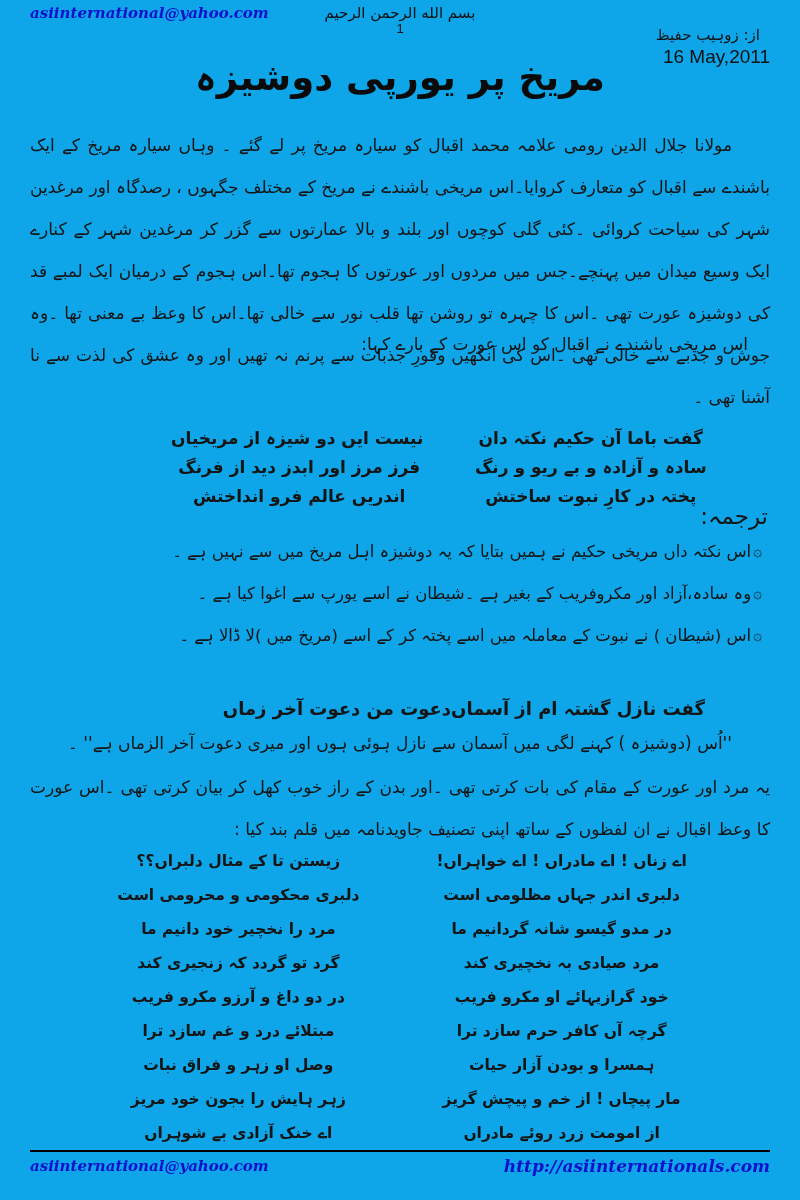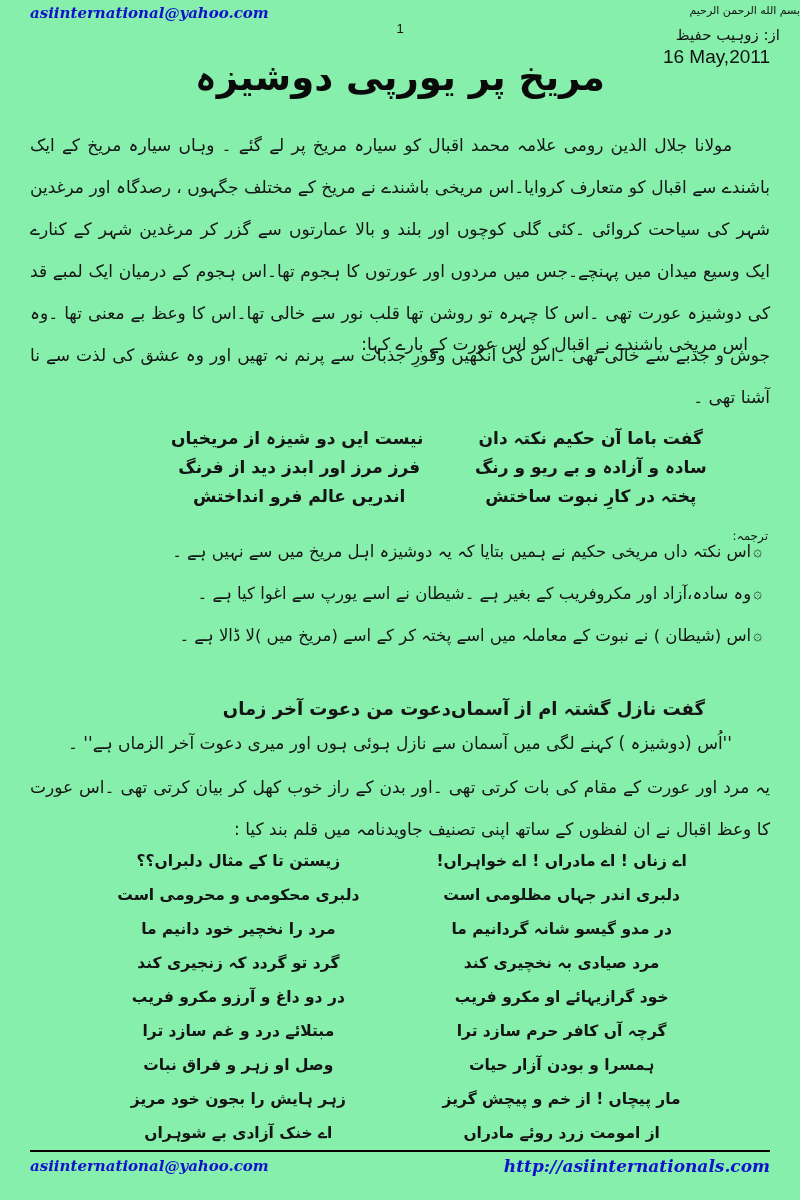--- a/index.html
+++ b/index.html
@@ -1,48 +1,48 @@
 <!DOCTYPE html>
 <html lang="ur"><head>
 <meta charset="utf-8">
 <style>
   html,body{margin:0;padding:0;background:#fff;}
   body{width:800px;height:1200px;overflow:hidden;position:relative;
        font-family:"DejaVu Sans",sans-serif;color:#151515;}
-  .page{position:absolute;inset:0;width:800px;height:1200px;background:#86efac;}
+  .page{position:absolute;inset:0;width:800px;height:1200px;background:#0ea5e9;}
 
   
   .hdr-email{position:absolute;top:4px;left:30px;
     font-family:"DejaVu Serif",serif;font-style:italic;font-weight:bold;
     font-size:15px;color:#1111cc;}
-  .bismillah{position:absolute;top:4px;left:0;right:0;
-    font-size:11px;direction:rtl;color:#111;}
+  .bismillah{position:absolute;top:4px;left:0;right:0;text-align:center;
+    font-size:15px;direction:rtl;color:#111;}
   .pagenum{position:absolute;top:21px;left:0;right:0;text-align:center;
     font-family:"Liberation Sans",sans-serif;font-size:13px;color:#111;}
-  .byline{position:absolute;top:26px;right:20px;direction:rtl;font-size:15px;}
+  .byline{position:absolute;top:26px;right:40px;direction:rtl;font-size:15px;}
   .date{position:absolute;top:46px;right:30px;
     font-family:"Liberation Sans",sans-serif;font-size:19px;color:#111;}
 
   
   .title{position:absolute;top:56px;left:0;right:0;text-align:center;
     direction:rtl;font-size:37px;font-weight:bold;color:#0a0a0a;}
 
   
   .intro{position:absolute;top:124px;left:30px;right:30px;direction:rtl;
     text-align:justify;font-size:17px;line-height:42px;text-indent:38px;}
   .intro-lead{position:absolute;top:334px;left:30px;right:30px;direction:rtl;
     text-align:right;padding-right:22px;font-size:17px;box-sizing:border-box;}
 
   
   .couplets1{position:absolute;top:404px;left:175px;right:85px;}
   .c-row{display:flex;direction:rtl;justify-content:space-between;
     align-items:center;height:29px;font-size:17px;font-weight:bold;}
   .c-row .hemi{width:46%;text-align:center;direction:rtl;white-space:nowrap;margin-top:39px;}
 
-  .trans-heading{position:absolute;top:529px;right:32px;direction:rtl;font-size:12px;}
+  .trans-heading{position:absolute;top:503px;right:32px;direction:rtl;font-size:23px;}
 
   .bullets{position:absolute;top:530px;right:38px;left:30px;direction:rtl;}
   .bullet{display:flex;direction:rtl;align-items:center;height:42px;font-size:16.5px;}
   .bullet .b-icon{margin-inline-end:2px;font-size:15px;line-height:1;}
 
   .address-lead{position:absolute;top:652px;right:32px;direction:rtl;font-size:17px;}
 
   .couplet2{position:absolute;top:695px;left:335px;right:95px;display:flex;
     direction:rtl;justify-content:space-between;align-items:center;height:26px;
     font-size:18px;font-weight:bold;}

